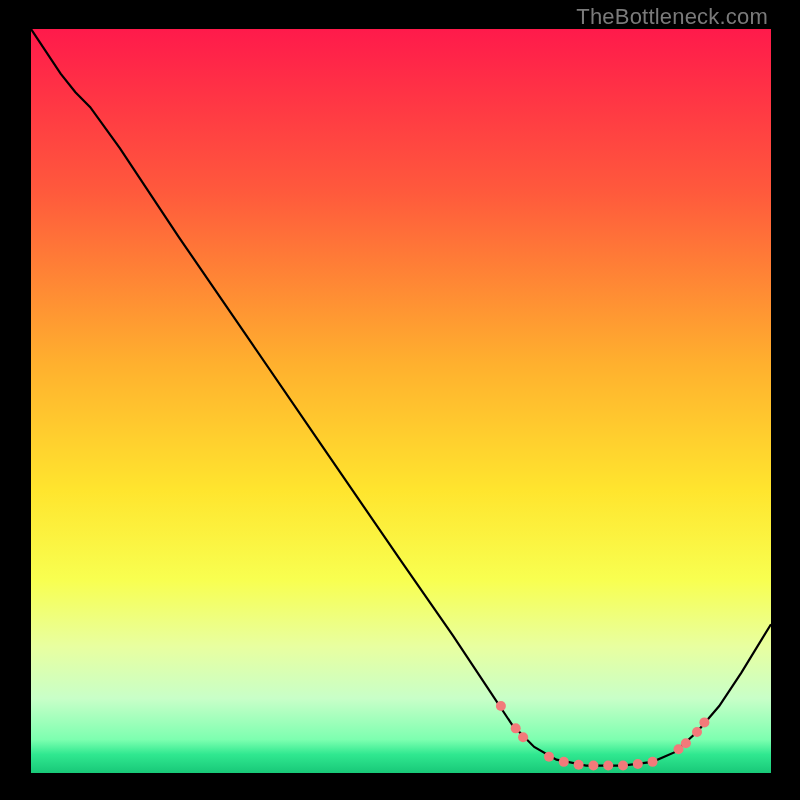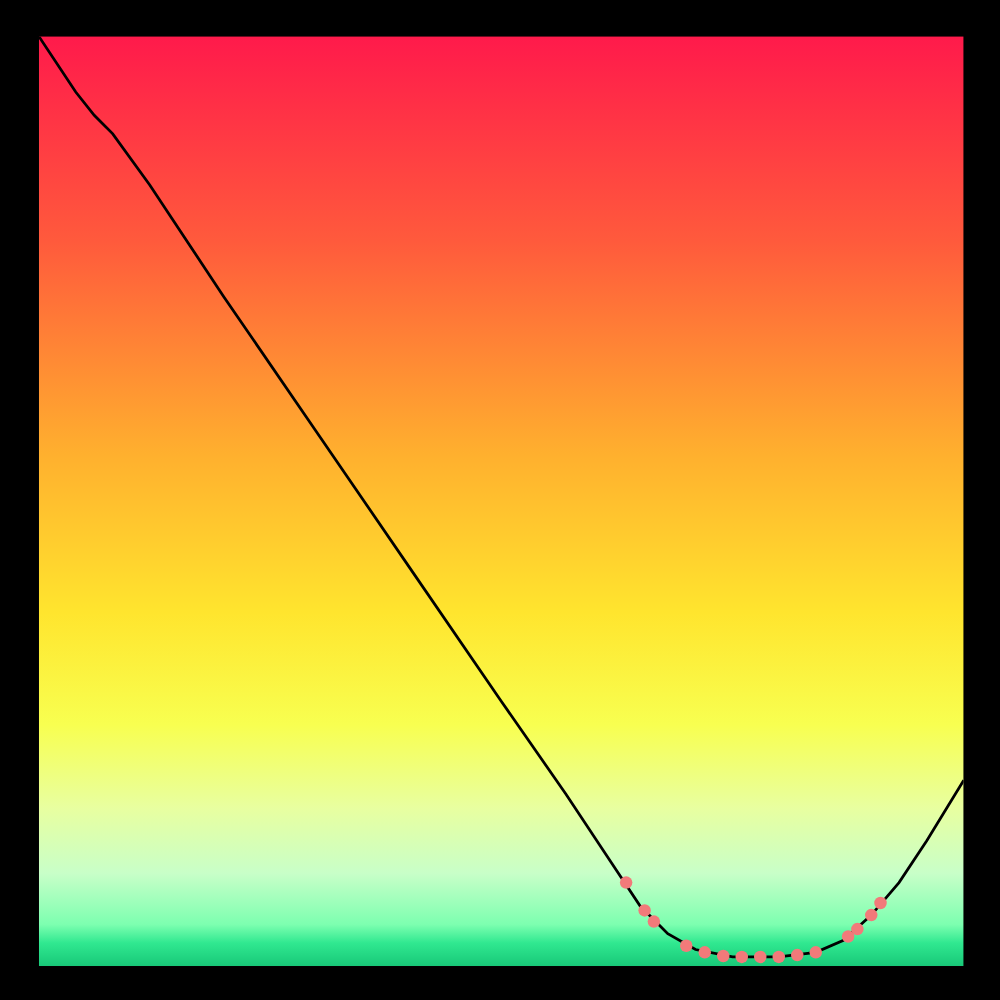--- a/index.html
+++ b/index.html
@@ -73,13 +73,14 @@
           <circle cx="592.00" cy="736.56" r="5" fill="#f27a7a"></circle>
           <circle cx="606.80" cy="735.07" r="5" fill="#f27a7a"></circle>
           <circle cx="621.60" cy="732.84" r="5" fill="#f27a7a"></circle>
           <circle cx="647.50" cy="720.19" r="5" fill="#f27a7a"></circle>
           <circle cx="654.90" cy="714.24" r="5" fill="#f27a7a"></circle>
           <circle cx="666.00" cy="703.08" r="5" fill="#f27a7a"></circle>
           <circle cx="673.40" cy="693.41" r="5" fill="#f27a7a"></circle>
         </g>
     </svg>
   </div>
+  <div class="watermark">TheBottleneck.com</div>
 </div>
 
 </body></html>

